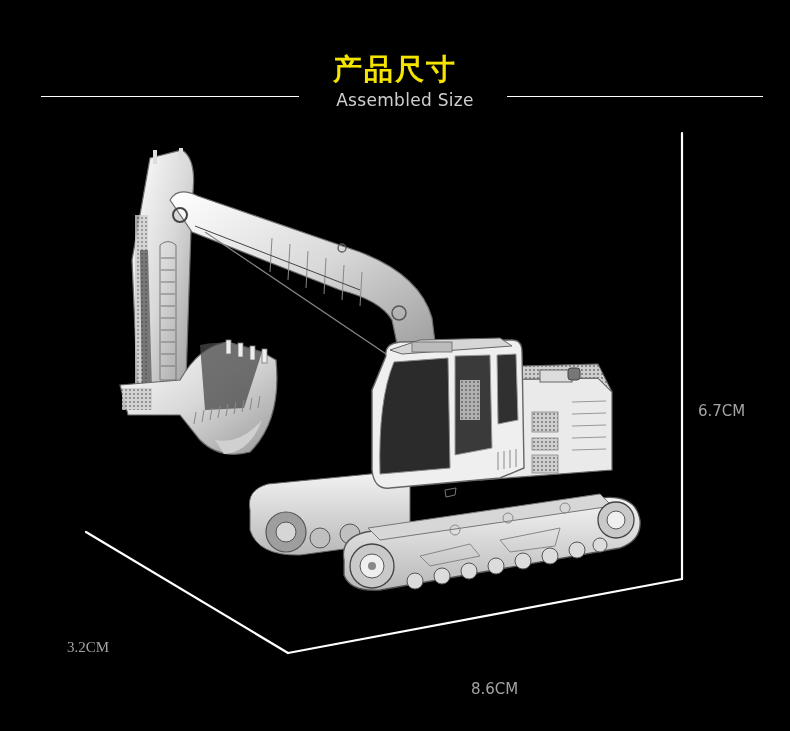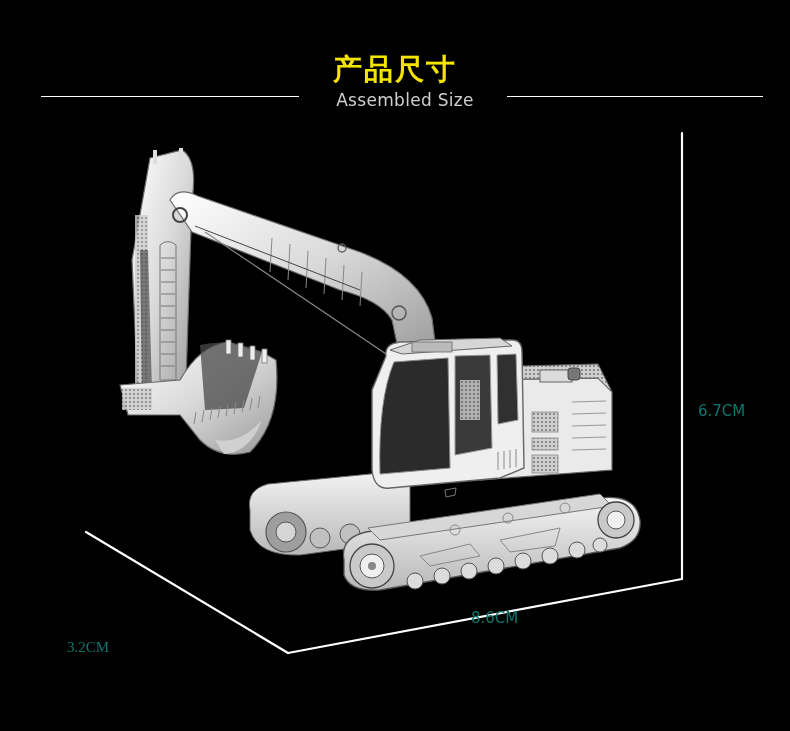--- a/index.html
+++ b/index.html
@@ -1,20 +1,20 @@
 <!DOCTYPE html>
 <html><head>
 <meta charset="utf-8">
 <style>
   html, body { margin: 0; padding: 0; background: #000; }
   body { width: 790px; height: 731px; position: relative; overflow: hidden; font-family: "DejaVu Sans", sans-serif; }
   .title-cn { position: absolute; left: 0; width: 790px; top: 50px; text-align: center; color: #f5e400; font-size: 29px; font-weight: bold; letter-spacing: 2px; font-family: "DejaVu Sans", sans-serif; }
   .title-en { position: absolute; left: 0; width: 810px; top: 90px; text-align: center; color: #cfcfcf; font-size: 17px; letter-spacing: 0.3px; font-family: "DejaVu Sans", sans-serif; font-weight: normal; }
   .hline { position: absolute; height: 1px; background: #ffffff; top: 96px; }
-  .dim-label { position: absolute; color: #0f766e; font-size: 15px; font-family: "DejaVu Sans", sans-serif; }
+  .dim-label { position: absolute; color: #a3a3a3; font-size: 15px; font-family: "DejaVu Sans", sans-serif; }
   svg.stage { position: absolute; left: 0; top: 0; }
 </style>
 </head>
 <body>
 
 <div class="title-cn">产品尺寸</div>
 <div class="hline" style="left:41px; width:258px;"></div>
 <div class="title-en">Assembled  Size</div>
 <div class="hline" style="left:507px; width:256px;"></div>
 
@@ -157,14 +157,14 @@
       <path d="M420 556 L470 544 L480 556 L430 566 Z"></path>
       <path d="M500 540 L560 528 L555 546 L510 552 Z"></path>
       <circle cx="455" cy="530" r="5"></circle>
       <circle cx="508" cy="518" r="5"></circle>
       <circle cx="565" cy="508" r="5"></circle>
     </g>
   </g>
 </svg>
 
 <div class="dim-label" style="left:698px; top:402px;">6.7CM</div>
-<div class="dim-label" style="left:471px; top:609px;">8.6CM</div>
+<div class="dim-label" style="left:471px; top:680px;">8.6CM</div>
 <div class="dim-label" style="left:67px; top:639px;font-family:Liberation Serif, serif;">3.2CM</div>
 
 </body></html>

